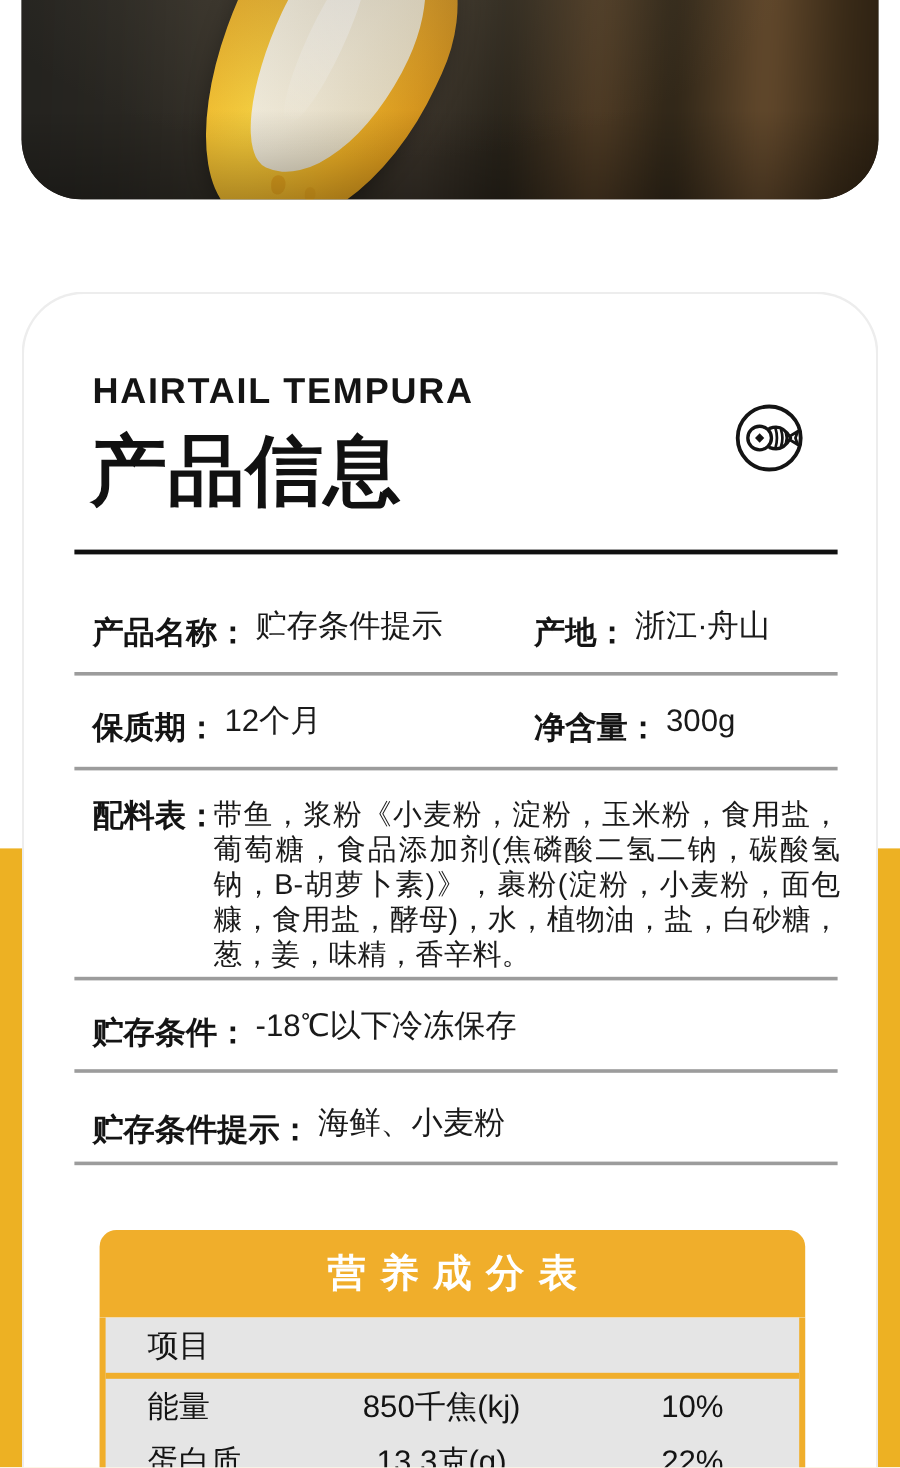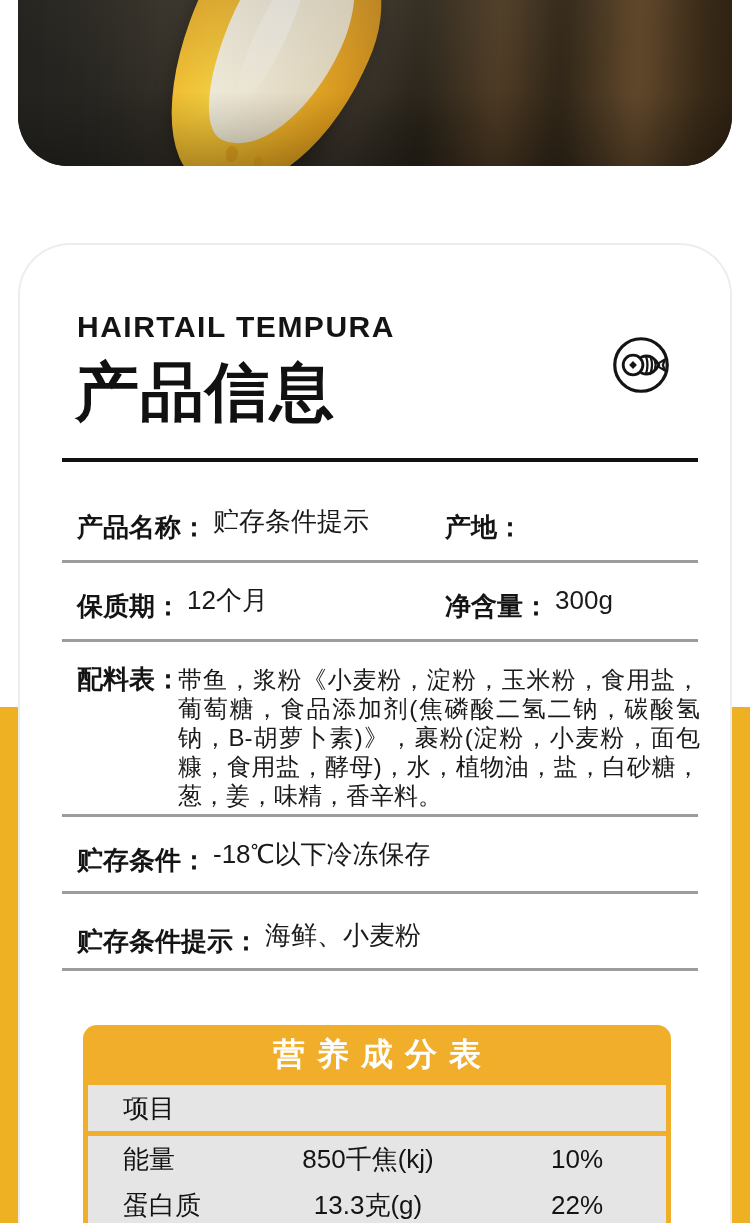--- a/index.html
+++ b/index.html
@@ -81,21 +81,21 @@
 
   .ing-label { position:absolute; left:57px; top:419px; font-size:26px; line-height:30px; font-weight:800; }
   .ing-text {
     position:absolute; left:158px; top:420px; width:522px;
     font-size:24px; line-height:29px; text-align:justify; color:#1a1a1a;
   }
 
   
   .ntable { position:absolute; left:63px; top:780px; width:588px; }
   .ntable-header {
-    height:60px; background:#f0ae2b; border-radius:14px 14px 0 0;
+    height:73px; background:#f0ae2b; border-radius:14px 14px 0 0;
     display:flex; align-items:center; justify-content:center;
     color:#ffffff; font-size:32px; font-weight:800; letter-spacing:12px; padding-left:12px;
   }
   .ntable-body { background:#e5e5e5; border-left:5px solid #f0ae2b; border-right:5px solid #f0ae2b; }
   .nrow { display:grid; grid-template-columns:160px 240px 178px; align-items:center; font-size:26px; }
   .nrow > span:nth-child(1) { padding-left:35px; }
   .nrow > span:nth-child(2), .nrow > span:nth-child(3) { text-align:center; }
   .nrow.head { height:51px; border-bottom:5px solid #f0ae2b; }
   .nrow.data { height:46px; }
 </style>
@@ -135,20 +135,21 @@
     </span>
 
     <div class="hr-black"></div>
 
     <div class="fl row1 c1">
       <span class="lab">产品名称：</span>
       <span class="val">贮存条件提示</span>
     </div>
     <div class="fl row1 c2">
       <span class="lab">产地：</span>
+      <span class="val">浙江·舟山</span>
     </div>
 
     <div class="hr-gray d2"></div>
 
     <div class="fl row2 c1">
       <span class="lab">保质期：</span>
       <span class="val">12个月</span>
     </div>
     <div class="fl row2 c2">
       <span class="lab">净含量：</span>

